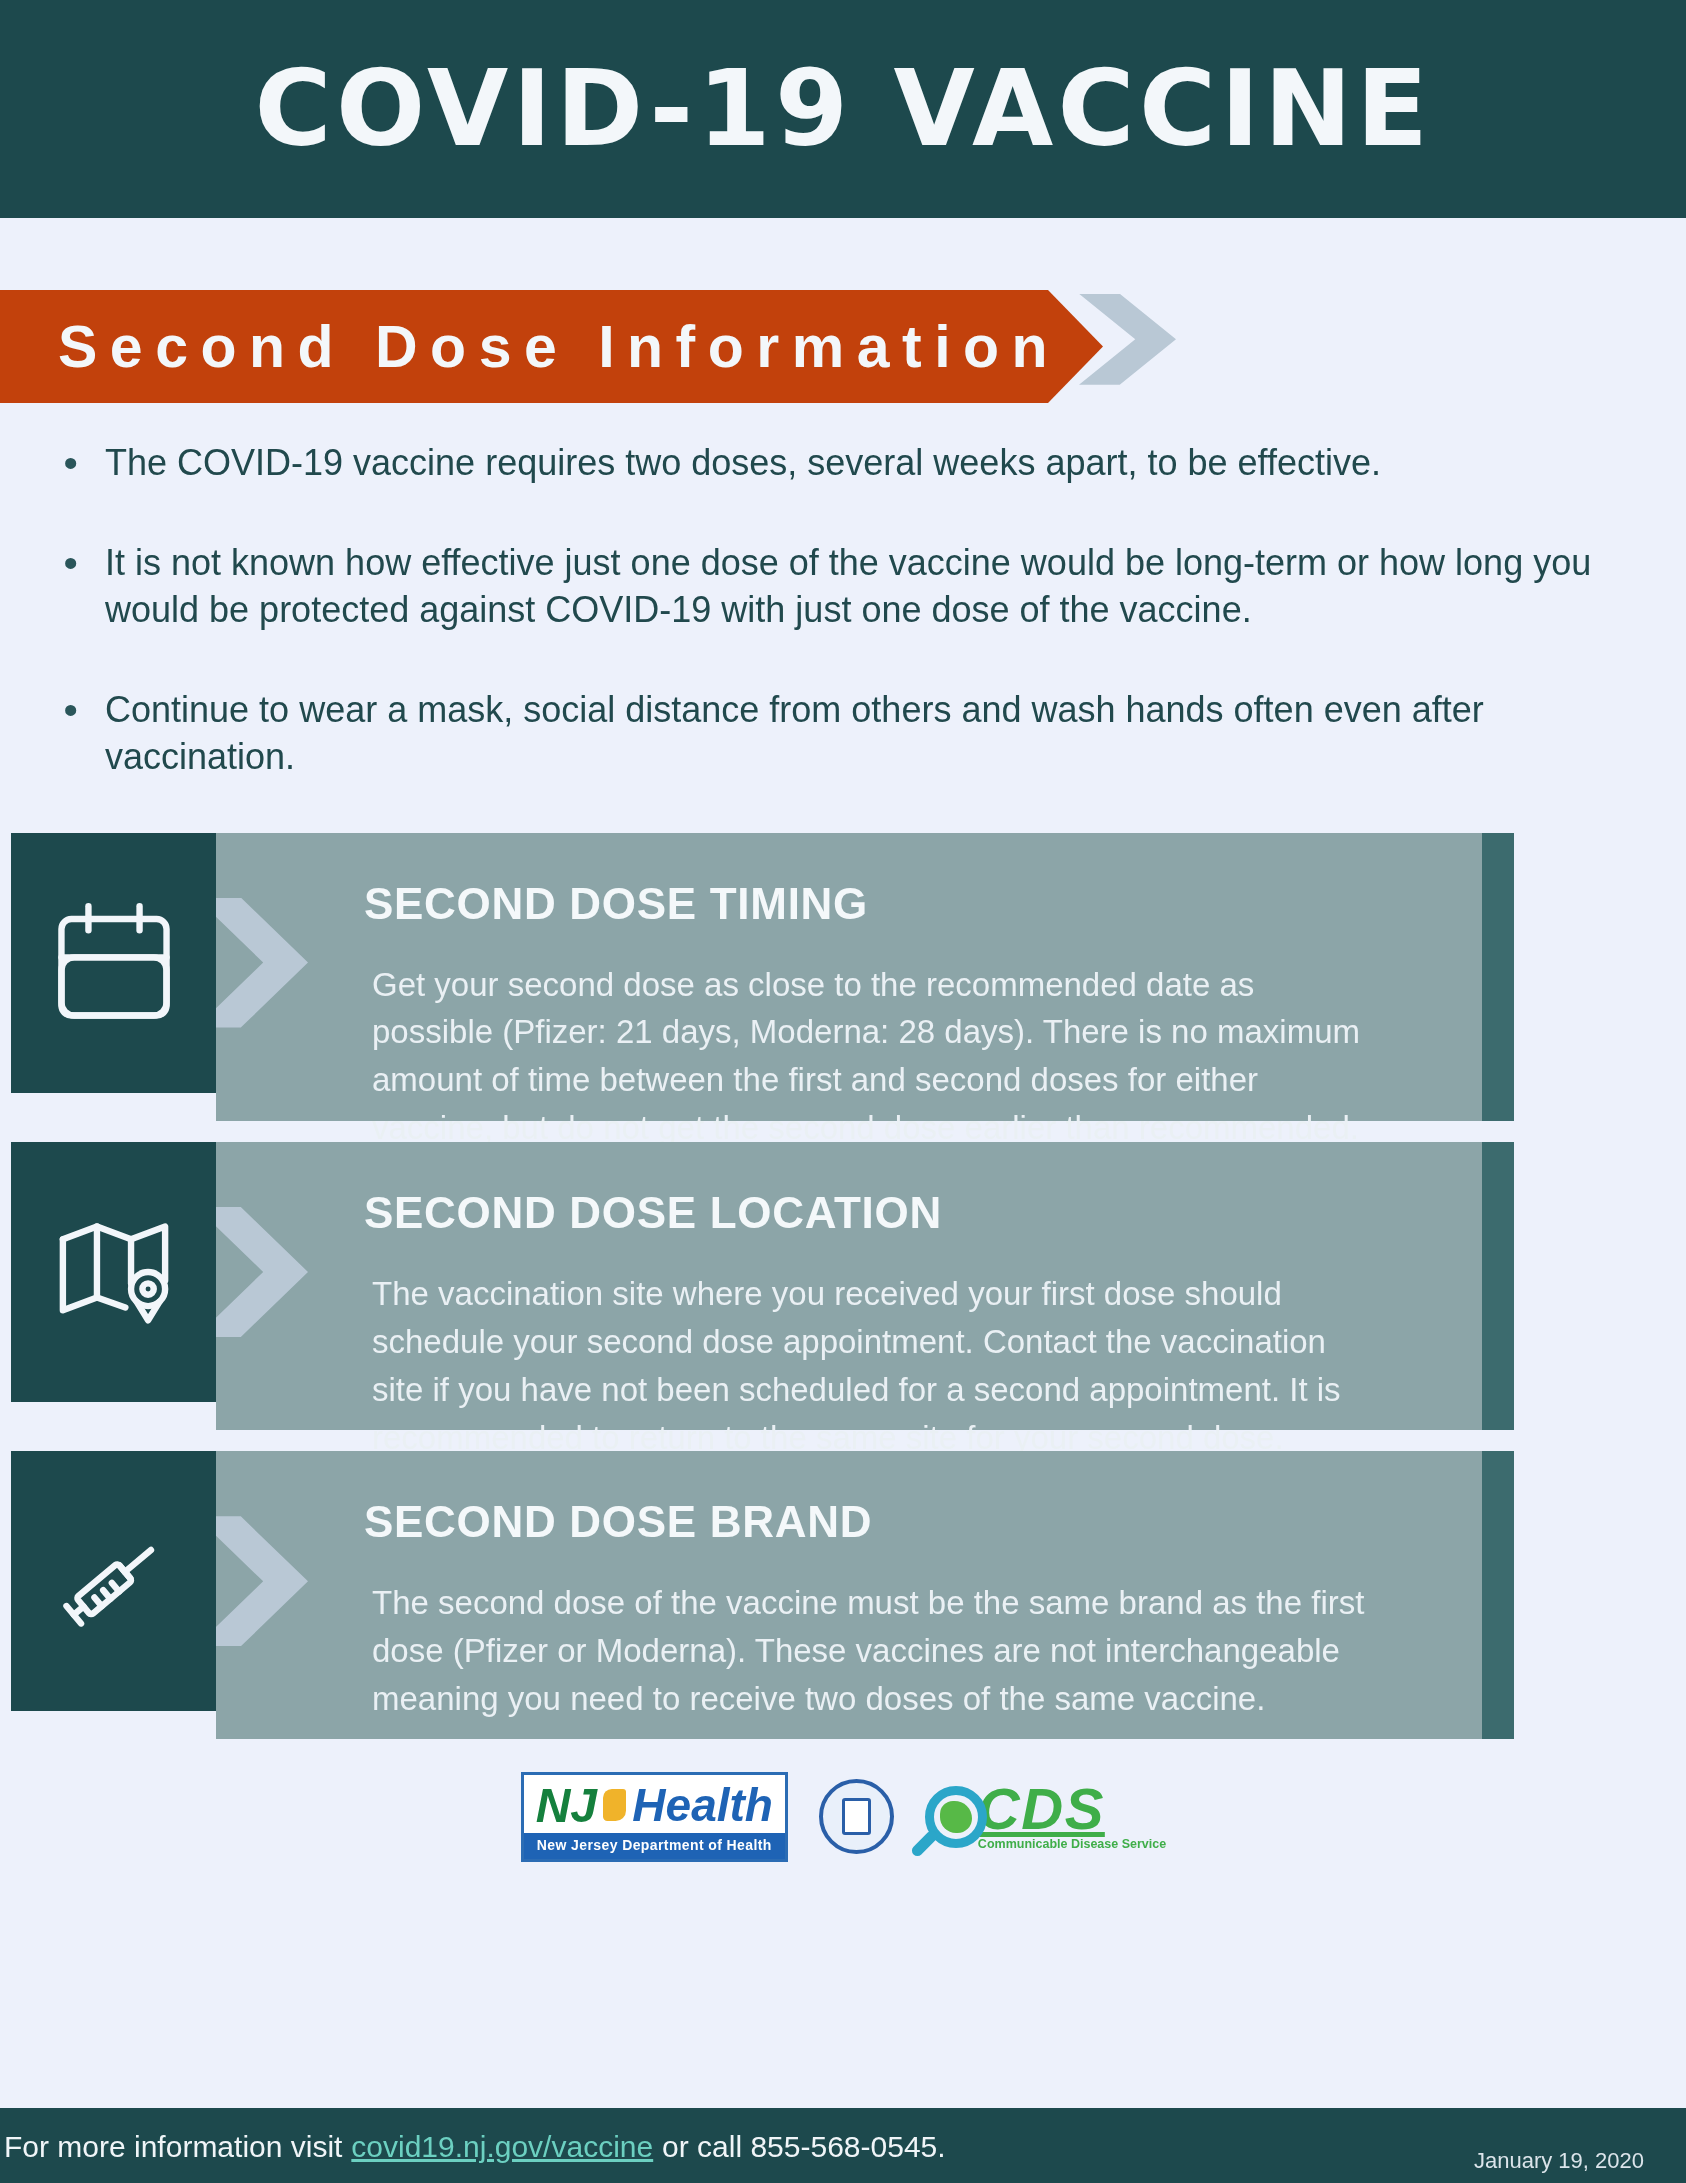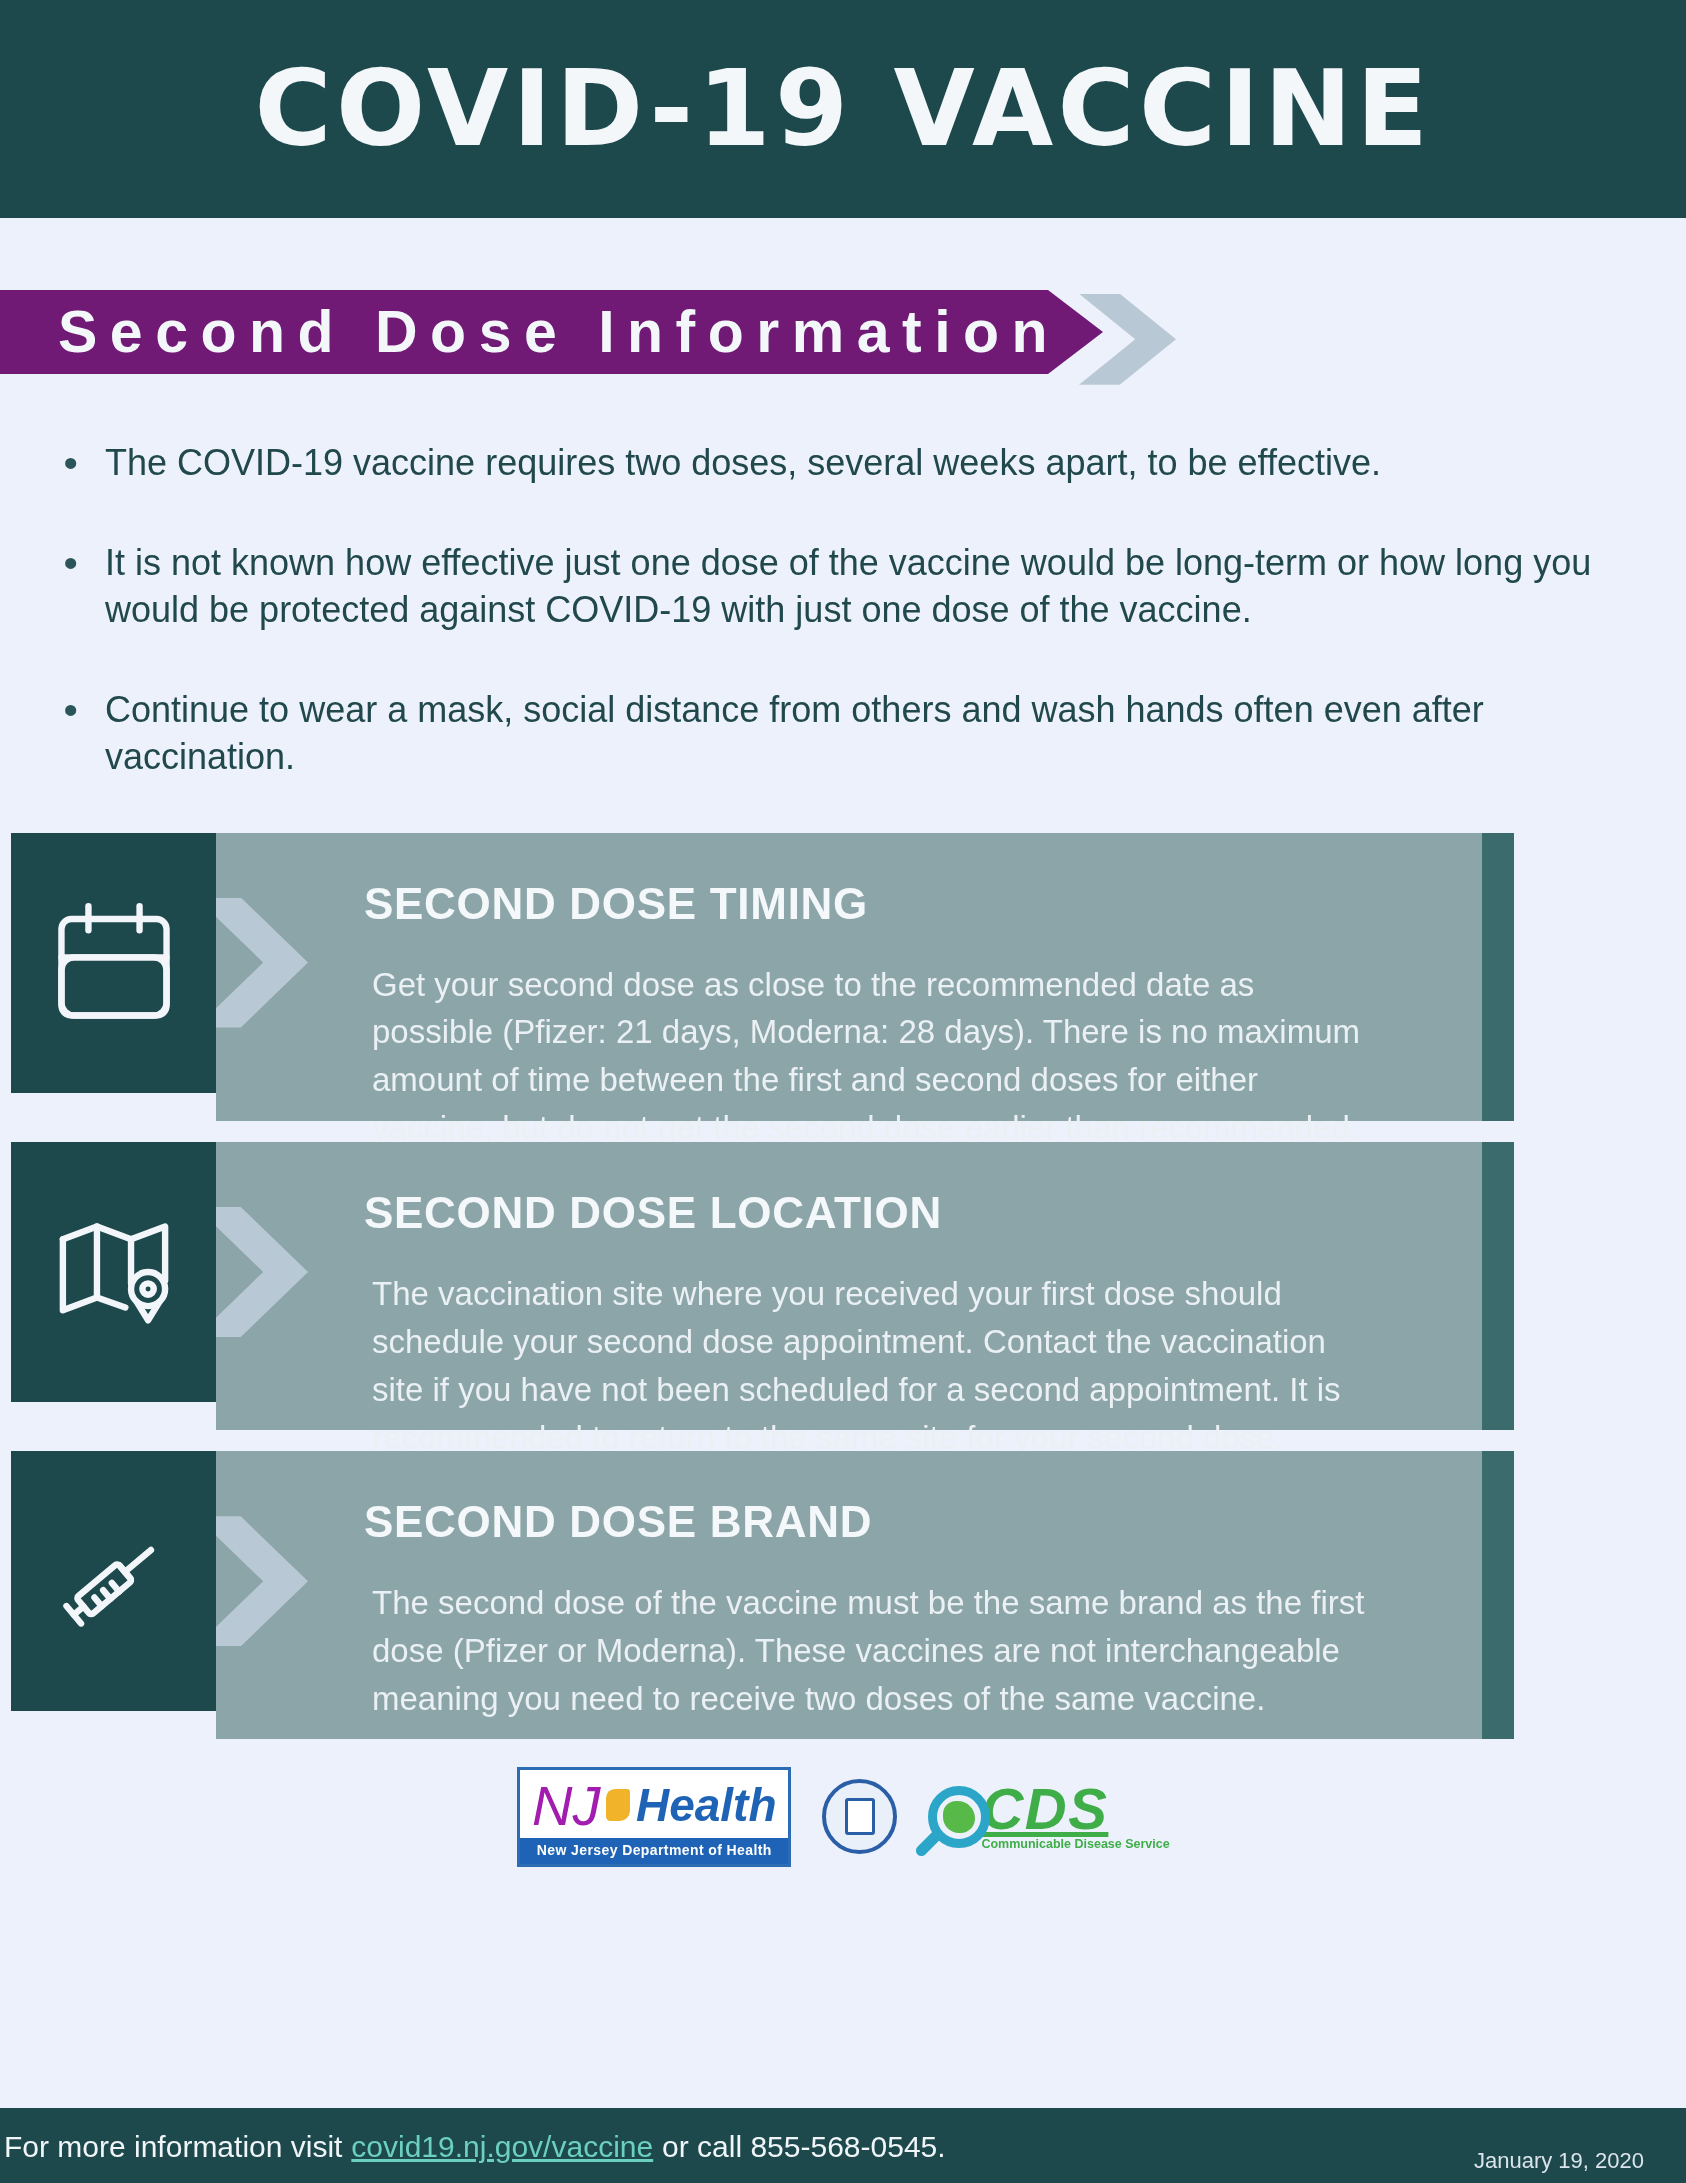--- a/index.html
+++ b/index.html
@@ -17,22 +17,22 @@
     display: flex; align-items: center; justify-content: center;
   }
   .header-title {
     margin: 0; color: #f3f7fa; font-size: 105px; font-weight: 800;
     letter-spacing: 4.4px; font-family: "DejaVu Sans", sans-serif;
   }
 
   
   .ribbon-row { position: relative; height: 99px; margin-top: 72px; }
   .ribbon {
-    position: absolute; left: 0; top: 0; width: 1103px; height: 84px;
-    background: #701a75;
+    position: absolute; left: 0; top: 0; width: 1103px; height: 113px;
+    background: #c2410c;
     clip-path: polygon(0 0, calc(100% - 55px) 0, 100% 50%, calc(100% - 55px) 100%, 0 100%);
     display: flex; align-items: center; padding-left: 58px;
   }
   .ribbon-label { color: #f3f7fa; font-size: 59px; font-weight: 700; letter-spacing: 12.5px; white-space: nowrap; }
   .ribbon-chevron {
     position: absolute; left: 1079px; top: 3.7px; width: 97px; height: 91px;
     background: #b9c8d5;
     clip-path: polygon(0 0, 42% 0, 100% 50%, 42% 100%, 0 100%, 58% 50%);
   }
 
@@ -73,21 +73,21 @@
     z-index: 2;
   }
 
   
   .logos {
     display: flex; align-items: center; justify-content: center; gap: 31px;
     margin-top: 20.7px; height: 112px;
   }
   .njh { border: 3.7px solid #2b6cb4; background: #ffffff; }
   .njh-top { display: flex; align-items: center; padding: 3px 11.8px 0 11.8px; gap: 5.9px; }
-  .njh-nj { color: #a21caf; font-size: 56px; font-weight: 400; font-style: italic; }
+  .njh-nj { color: #15803d; font-size: 48px; font-weight: 700; font-style: italic; }
   .njh-state { width: 23.6px; height: 32px; background: #f0b32a; border-radius: 8.9px 3px 10.3px 4.4px; }
   .njh-health { color: #1e63b5; font-size: 46px; font-weight: 800; font-style: italic; }
   .njh-bar {
     background: #1e63b5; color: #ffffff; font-size: 14px; font-weight: 700;
     text-align: center; padding: 4.4px 5.9px 5.2px 5.9px; letter-spacing: 0.4px;
   }
   .seal {
     width: 75px; height: 75px; border-radius: 50%;
     border: 4.4px solid #2a5fa8; background: #e9f0fa;
     display: flex; align-items: center; justify-content: center;

